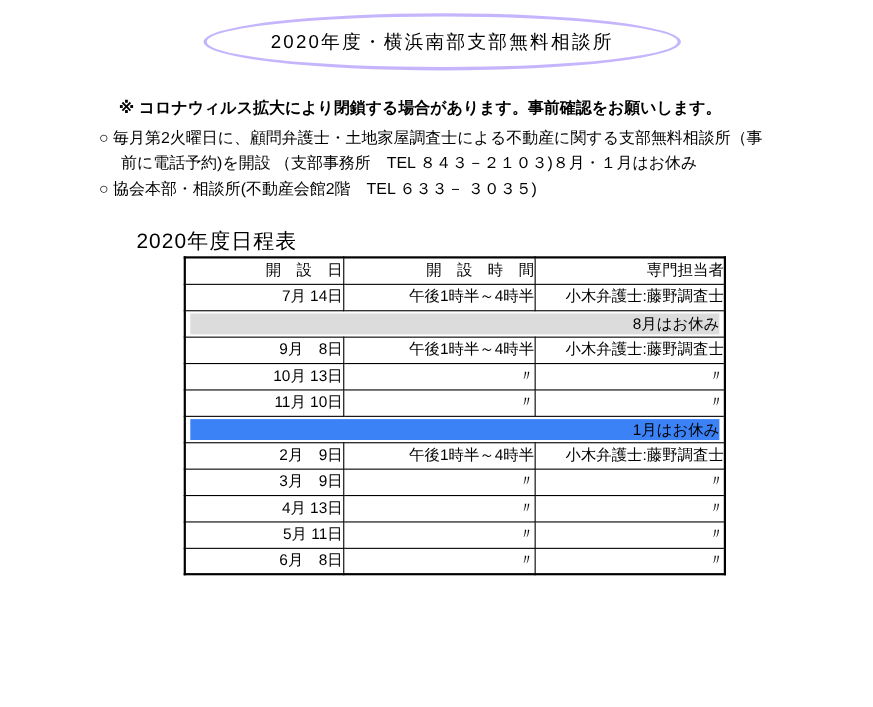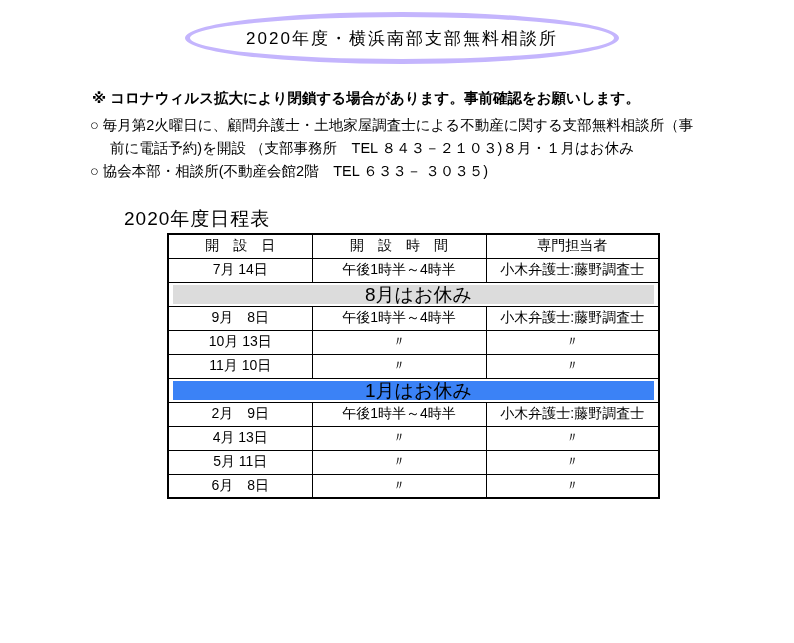--- a/index.html
+++ b/index.html
@@ -8,32 +8,32 @@
     position: relative;
     font-family: "Liberation Sans", "DejaVu Sans", sans-serif;
     color: #000000;
     overflow: hidden;
   }
 
   .title-ellipse {
     position: absolute;
     left: 185px; top: 12px;
     width: 434px; height: 52px;
-    border: 5px solid #c4b5fd;
+    border: 3px solid #c4b5fd;
     border-radius: 50%;
     display: flex; align-items: center; justify-content: center;
     font-size: 17px;
     letter-spacing: 2px;
     white-space: nowrap;
     text-align: center;
   }
 
   .notice {
     position: absolute;
-    left: 92px; top: 89px;
+    left: 108px; top: 89px;
     font-size: 14.5px;
     font-weight: bold;
     white-space: nowrap;
   }
 
   .body-line {
     position: absolute;
     font-size: 14.5px;
     white-space: nowrap;
   }
@@ -55,33 +55,33 @@
     width: 491px;
     border-collapse: collapse;
     table-layout: fixed;
     border: 2px solid #000;
   }
   table.schedule th,
   table.schedule td {
     border: 1px solid #000;
     height: 24px;
     padding: 0;
-    text-align: center;
+    text-align: right;
     vertical-align: middle;
     font-size: 14px;
     font-weight: normal;
     white-space: nowrap;
     overflow: hidden;
   }
   td.break-cell { border-left: 1px solid #000; border-right: 1px solid #000; }
   .band {
     margin: 2px 4px;
     height: 19px;
     line-height: 19px;
-    font-size: 19px;
+    font-size: 14px;
     padding-left: 10px;
   }
 </style>
 </head>
 <body>
 
 <div class="title-ellipse">
   <span>2020年度・横浜南部支部無料相談所</span>
 </div>
 
@@ -136,20 +136,25 @@
         <td colspan="3" class="break-cell">
           <div class="band" style="background: #3b82f6;">1月はお休み</div>
         </td>
       </tr>
       <tr>
         <td>2月　9日</td>
         <td>午後1時半～4時半</td>
         <td>小木弁護士:藤野調査士</td>
       </tr>
       <tr>
+        <td>3月　9日</td>
+        <td>〃</td>
+        <td>〃</td>
+      </tr>
+      <tr>
         <td>4月 13日</td>
         <td>〃</td>
         <td>〃</td>
       </tr>
       <tr>
         <td>5月 11日</td>
         <td>〃</td>
         <td>〃</td>
       </tr>
       <tr>

